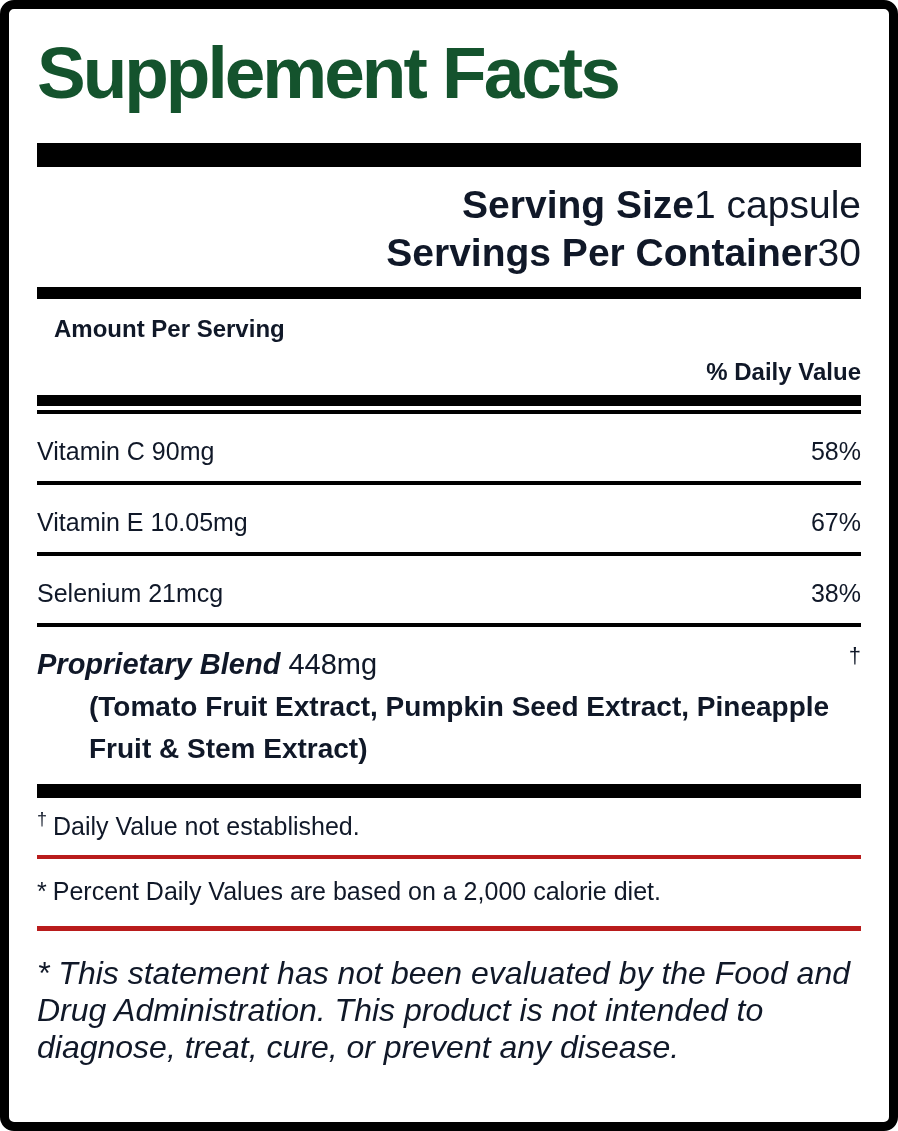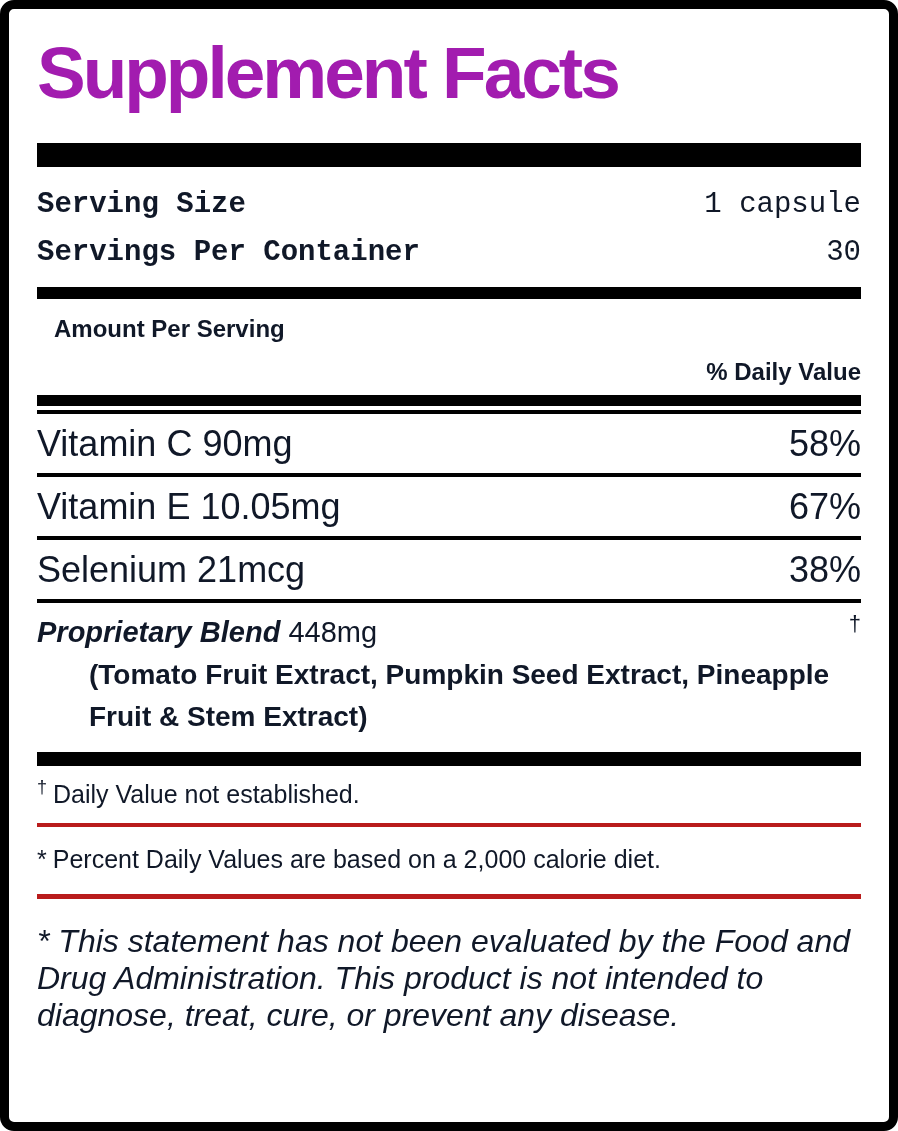--- a/index.html
+++ b/index.html
@@ -24,67 +24,66 @@
     padding: 18px 19px 15px 19px;
     background: #ffffff;
     overflow: hidden;
   }
   .title {
     margin: 8px 0 8px 9px;
     font-size: 73px;
     line-height: 1.05;
     font-weight: 700;
     letter-spacing: -3px;
-    color: #a21caf;
+    color: #14532d;
   }
   .bar {
     background: #000000;
     margin-left: 9px;
     margin-right: 9px;
   }
   .bar-xl   { height: 24px; margin-top: 31px; }
   .bar-md   { height: 12px; margin-top: 10px; }
   .bar-md2  { height: 11px; margin-top: 10px; }
   .bar-md3  { height: 14px; margin-top: 14px; }
   .thin-rule {
     height: 4px;
     background: #000000;
     margin: 4px 9px 0 9px;
   }
   .serving-block { margin: 14px 9px 0 9px; }
   .serving-row {
     display: flex;
-    justify-content: space-between;
+    justify-content: flex-end;
     align-items: baseline;
     line-height: 48px;
-    font-size: 29px;
-    font-family: Liberation Mono, monospace;
+    font-size: 39px;
   }
   .serving-row .s-label { font-weight: 700; }
   .serving-row .s-value { font-weight: 400; }
   .aps {
     margin: 17px 9px 0 26px;
     font-size: 24px;
     line-height: 26px;
     font-weight: 700;
   }
   .dv-header {
     margin: 17px 9px 0 9px;
     font-size: 24px;
     line-height: 26px;
     font-weight: 700;
     text-align: right;
   }
   .nutrient-row {
     display: flex;
     justify-content: space-between;
     align-items: baseline;
-    margin: 0 9px;
+    margin: 8px 9px;
     padding: 13px 0;
-    font-size: 36px;
+    font-size: 25px;
     line-height: 33px;
     border-bottom: 4px solid #000000;
   }
   .blend {
     margin: 0 9px;
     padding-top: 12px;
   }
   .blend-head {
     display: flex;
     justify-content: space-between;

